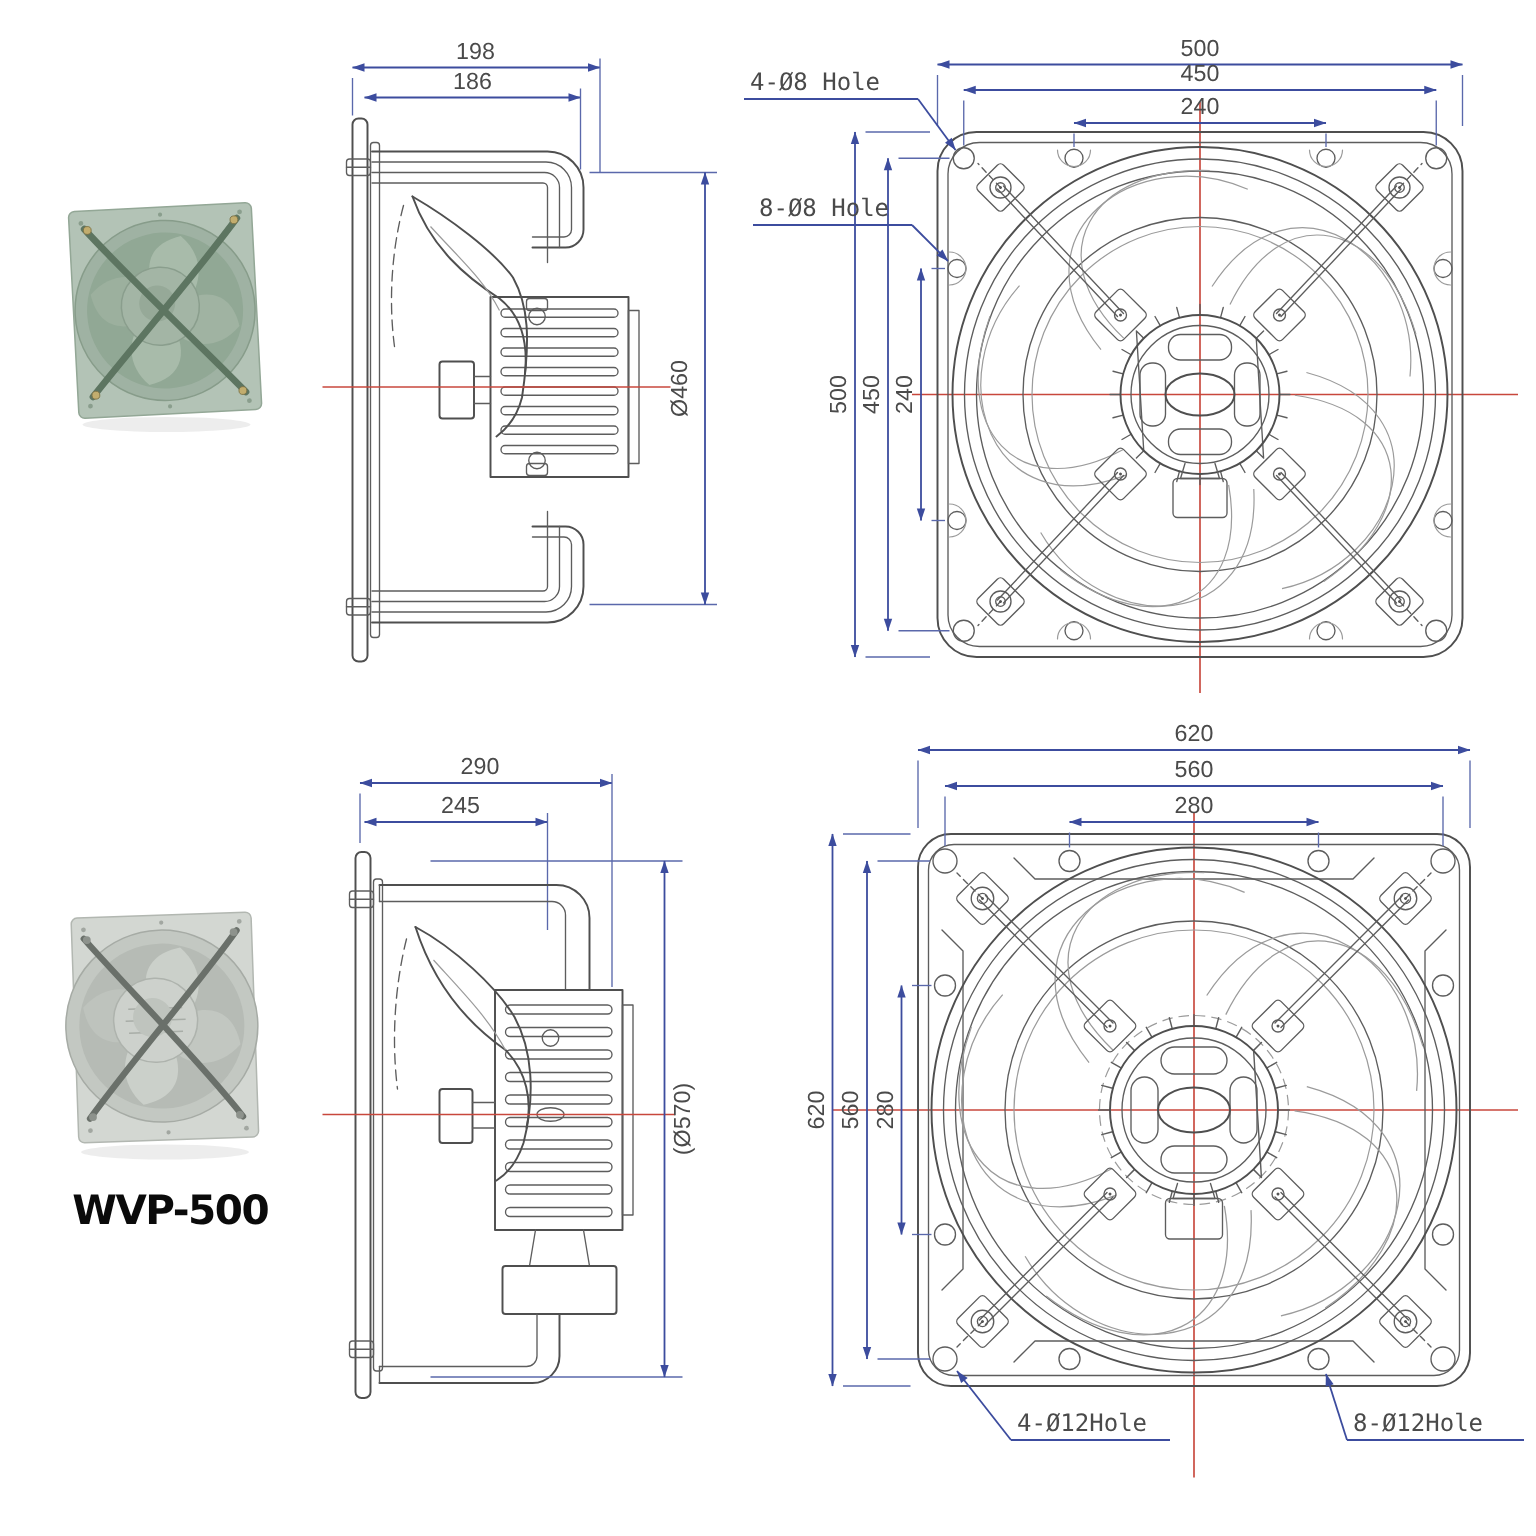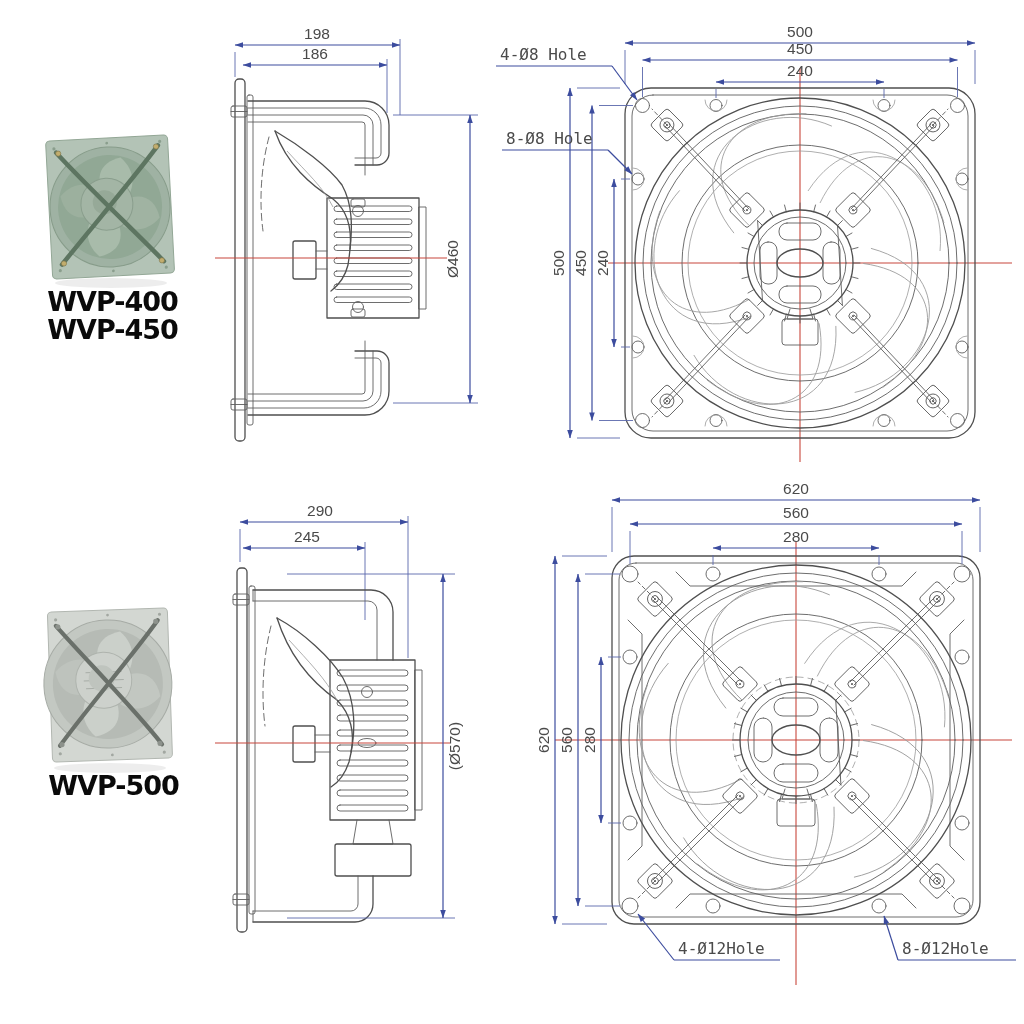--- a/index.html
+++ b/index.html
@@ -68,24 +68,20 @@
     </g>
     <g fill="#c2ad6e" stroke="#7d7346" stroke-width="0.6">
       <circle cx="26" cy="25" r="2.6"></circle>
           <circle cx="124" cy="23" r="2.6"></circle>
       <circle cx="26" cy="135" r="2.6"></circle>
           <circle cx="124" cy="137" r="2.6"></circle>
     </g>
   </g>
 </svg>
 
-<div class="abs model-label" style="left:40px;top:288px;width:145px">
-  <div>WVP-400</div>
-  <div>WVP-450</div>
-</div>
 
 <svg class="abs" style="left:38px;top:592px" width="145" height="185" viewBox="0 0 145 185">
   <ellipse cx="72" cy="176" rx="56" ry="5" fill="#000" opacity="0.07"></ellipse>
   <g transform="rotate(-2 72 95)">
     <rect x="12" y="18" width="120" height="150" rx="4" fill="#d3d7d2" stroke="#b2b7b1"></rect>
     <g fill="#a2a7a1">
       <circle cx="20" cy="26" r="1.6"></circle>
           <circle cx="124" cy="24" r="1.6"></circle>
       <circle cx="20" cy="160" r="1.6"></circle>
           <circle cx="124" cy="162" r="1.6"></circle>
@@ -113,21 +109,21 @@
     </g>
     <g fill="#8d928c">
       <circle cx="22" cy="33" r="2.6"></circle>
           <circle cx="120" cy="31" r="2.6"></circle>
       <circle cx="22" cy="151" r="2.6"></circle>
           <circle cx="120" cy="153" r="2.6"></circle>
     </g>
   </g>
 </svg>
 
-<div class="abs model-label" style="left:46px;top:772px;width:135px">
+<div class="abs model-label" style="left:46px;top:794px;width:135px">
   <div>WVP-500</div>
 </div>
 
 <svg class="abs" style="left:215px;top:15px" width="290" height="445" viewBox="0 0 290 445">
 
   <g>
     <line x1="20" y1="30" x2="185" y2="30" class="dim" marker-start="url(#arr)" marker-end="url(#arr)"></line>
     <line x1="20" y1="37" x2="20" y2="62" class="ext"></line>
     <line x1="185" y1="24" x2="185" y2="100" class="ext"></line>
     <text x="102" y="24" class="dimtxt mid">198</text>

